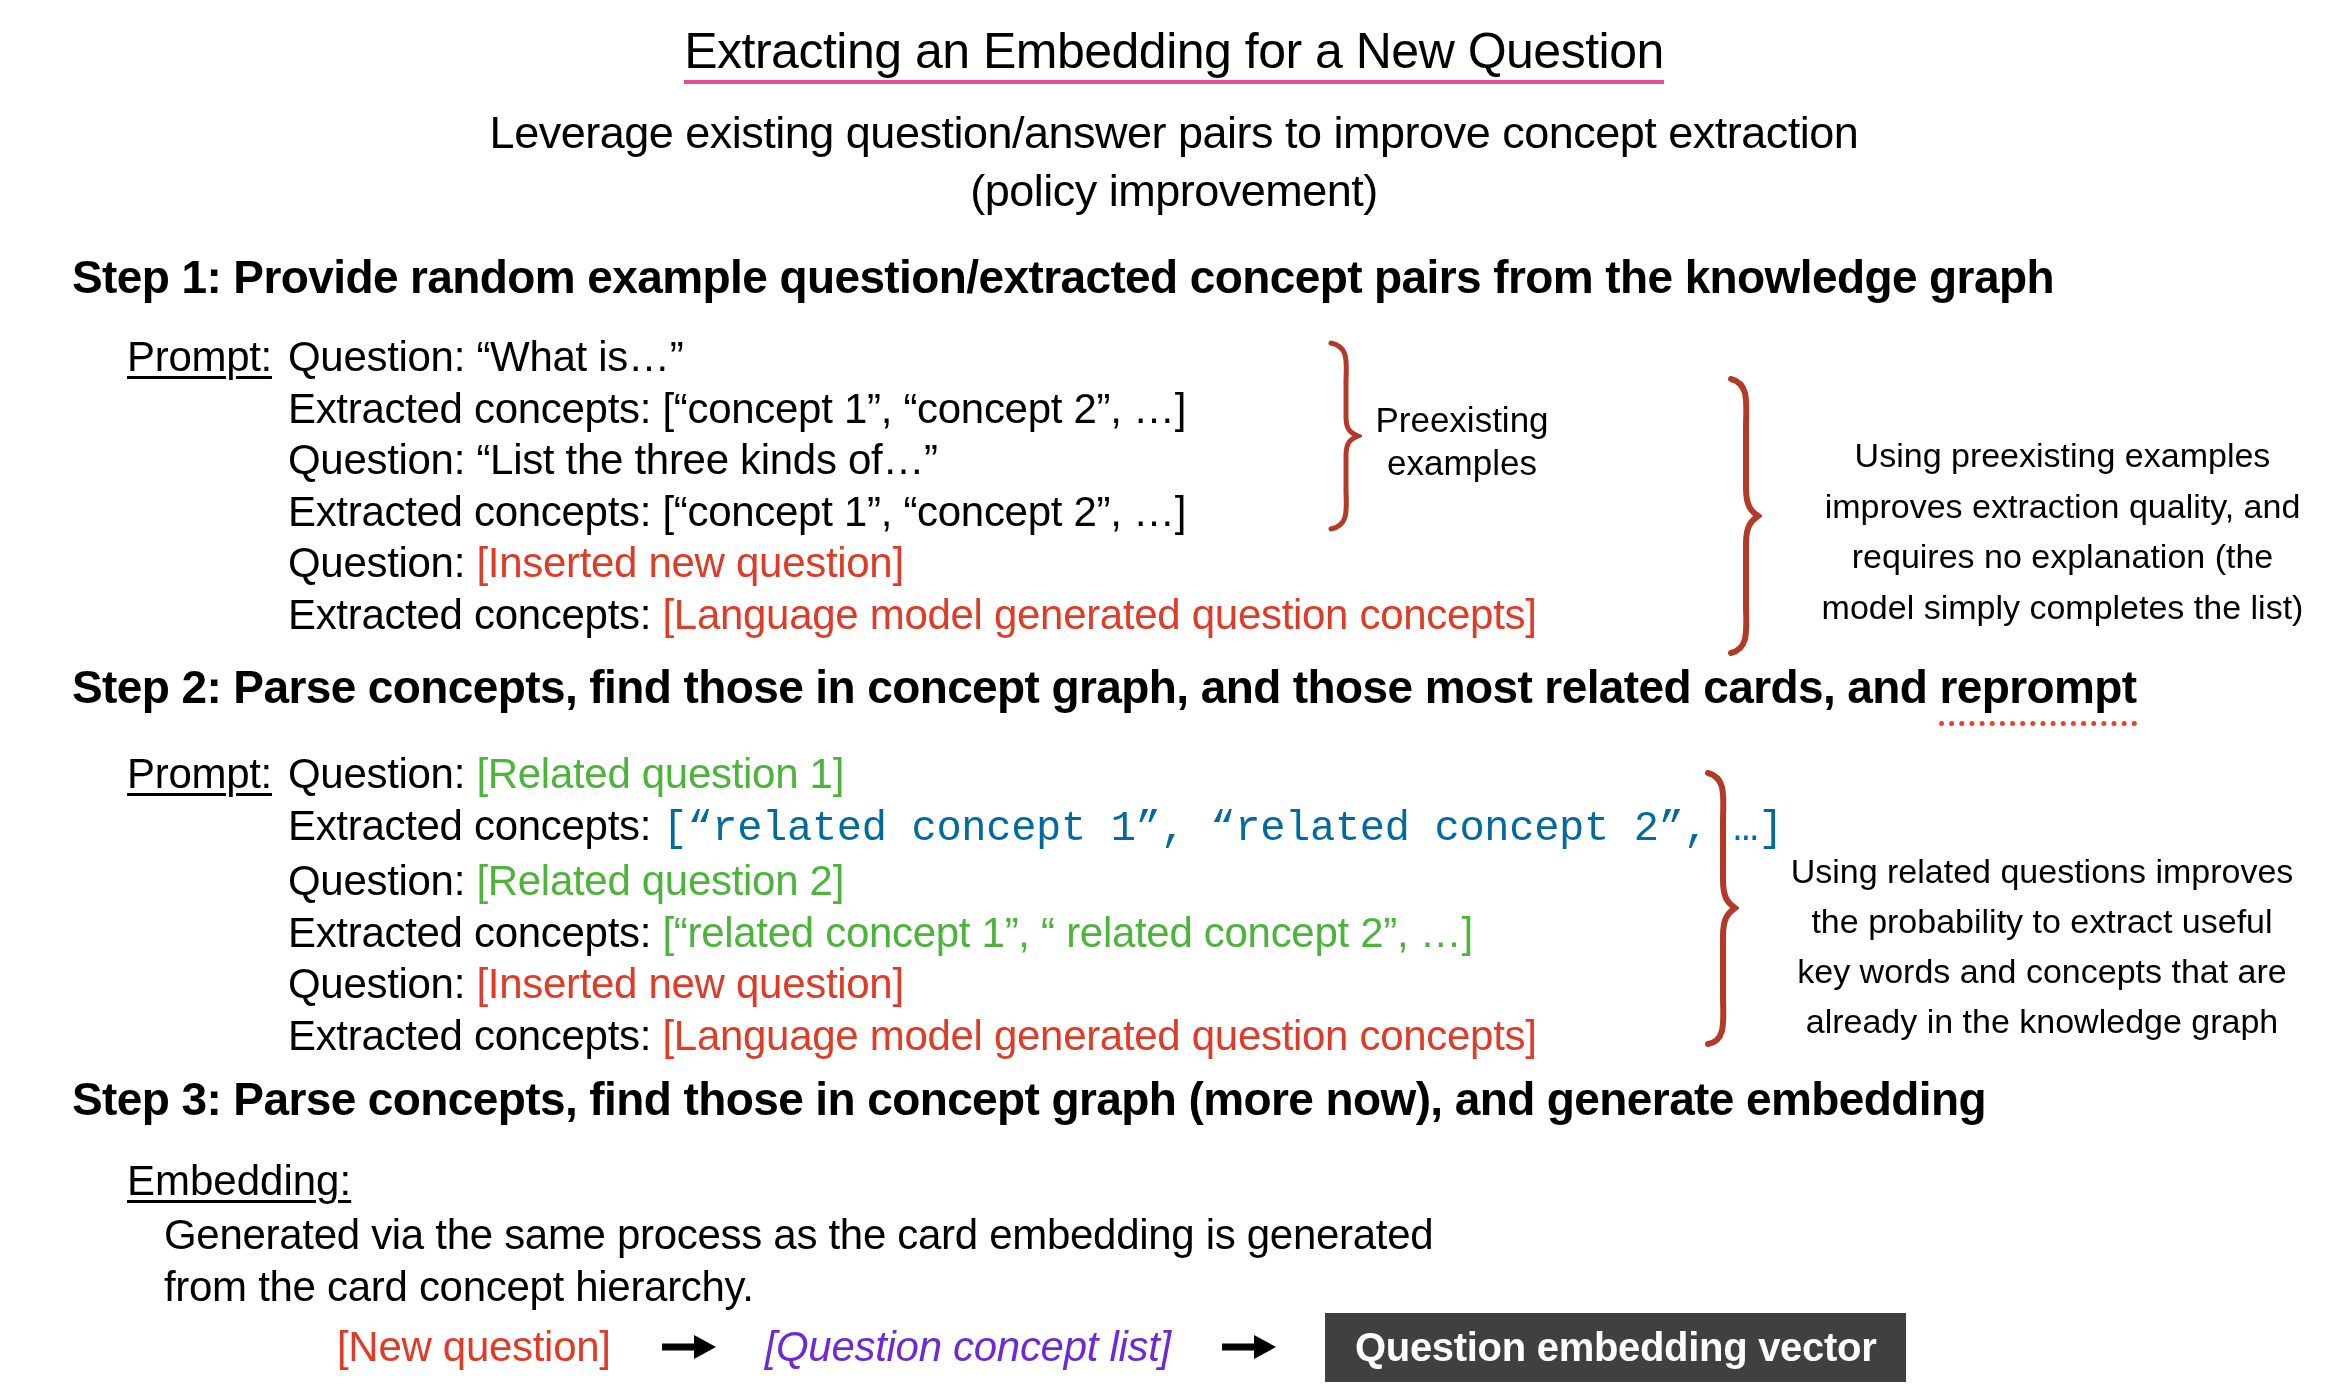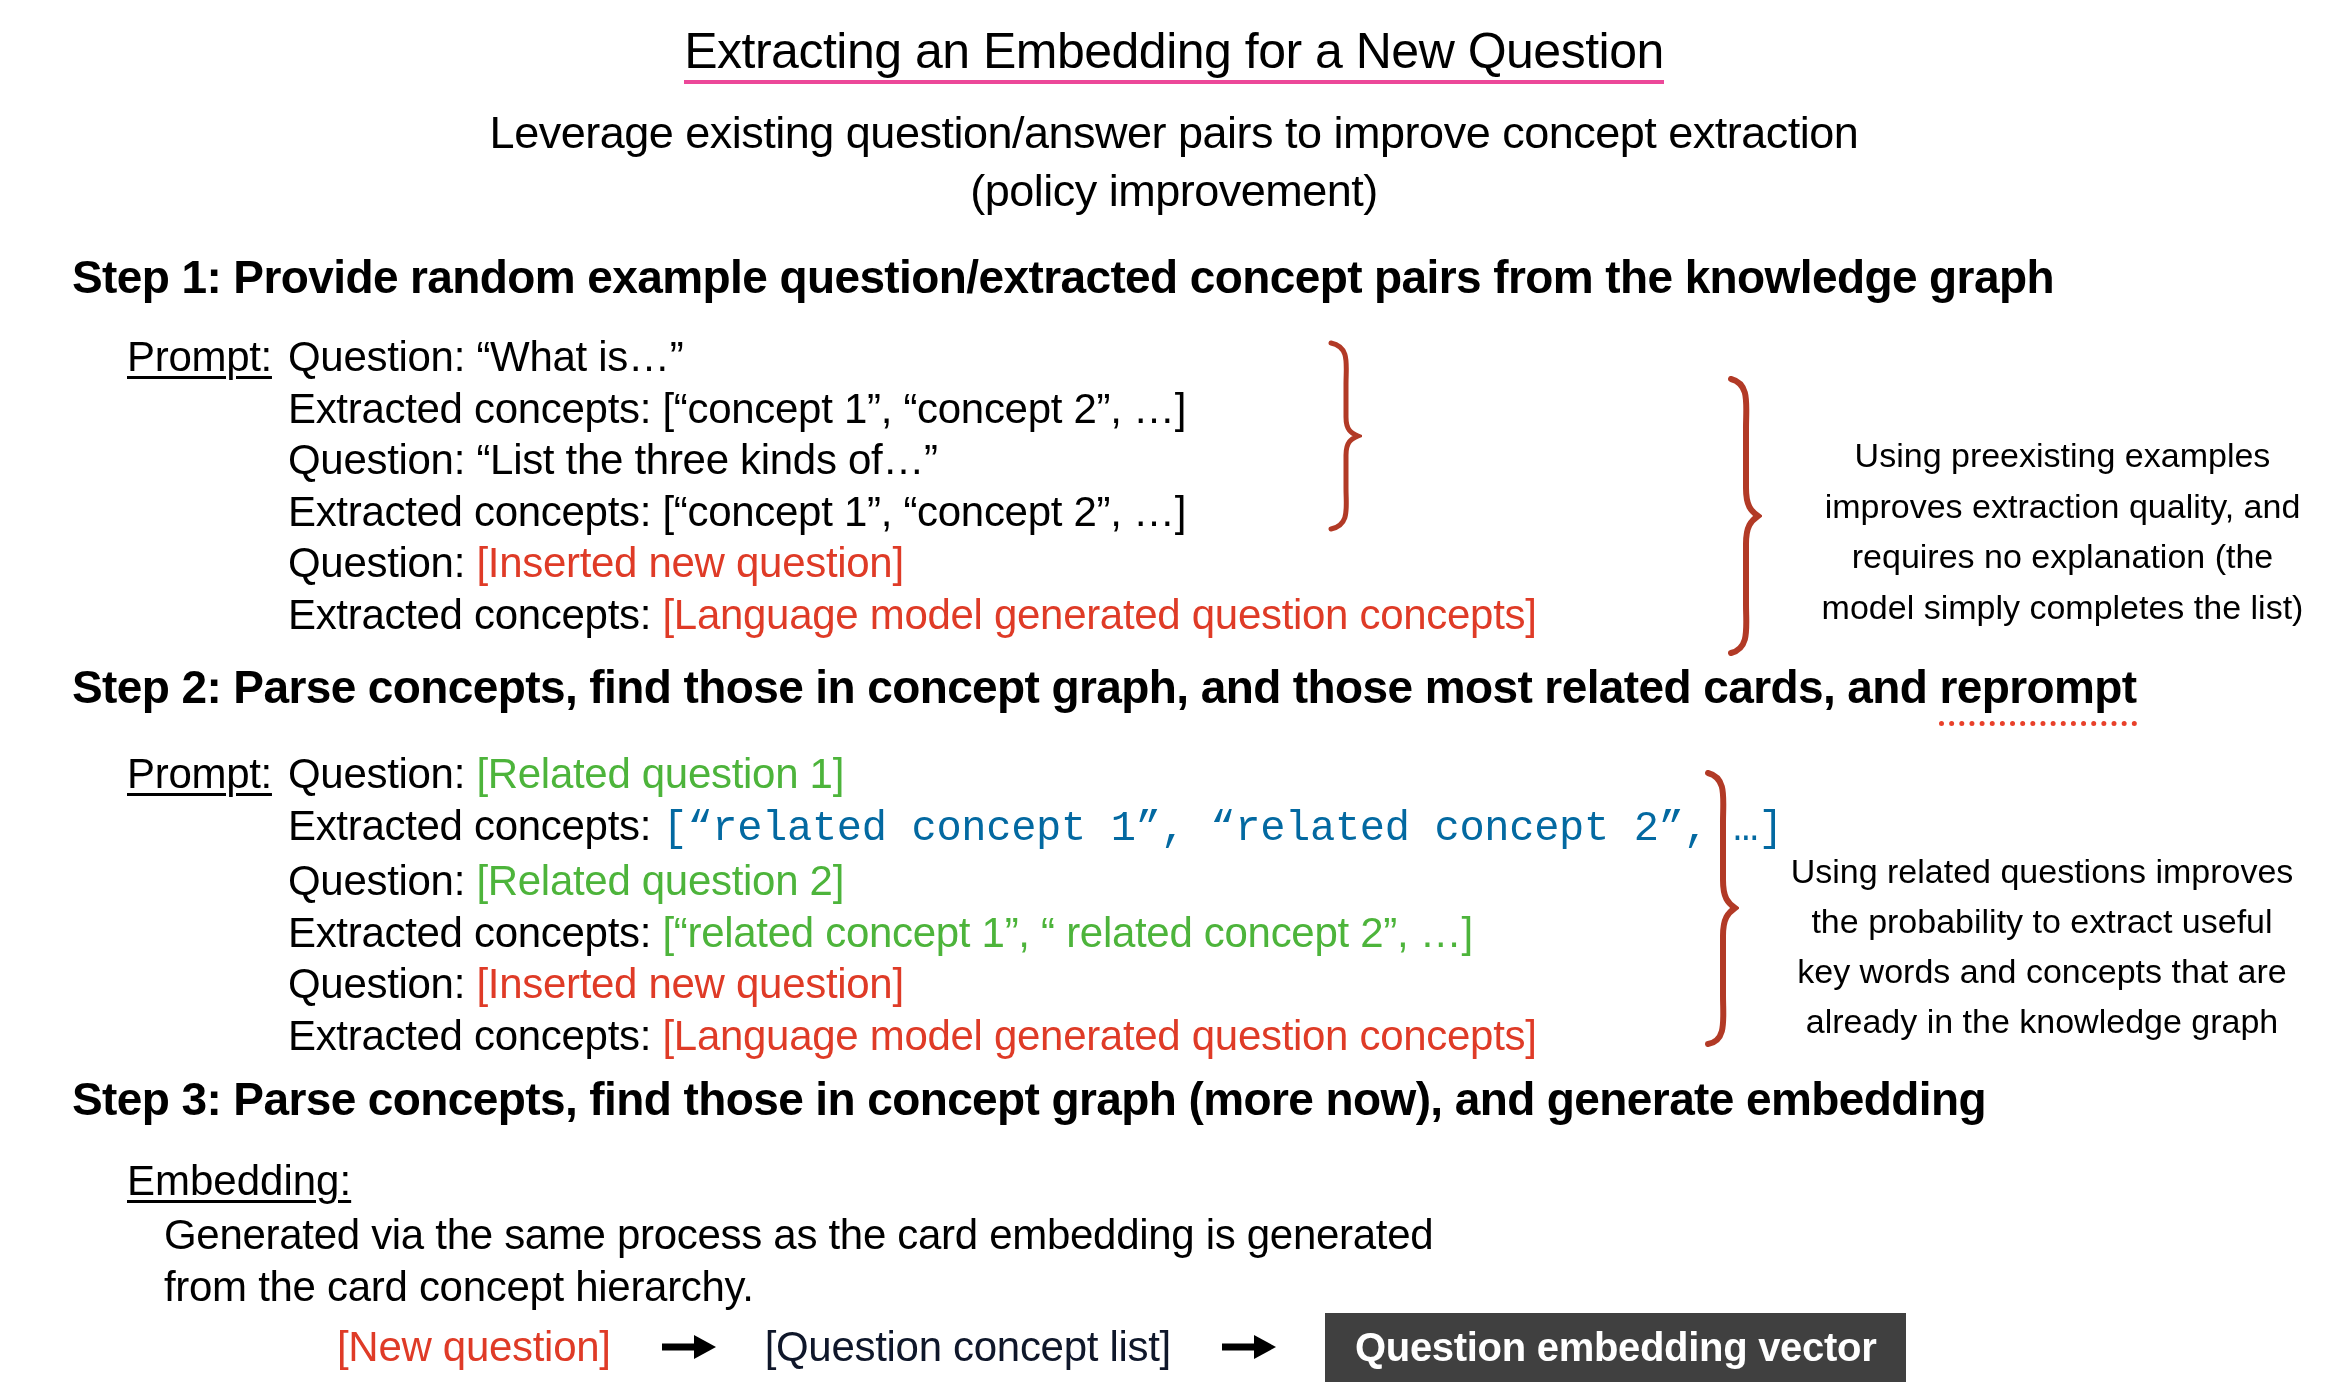--- a/index.html
+++ b/index.html
@@ -79,20 +79,22 @@
         <div class="pline"><span>Extracted concepts: [“concept 1”, “concept 2”, …]</span></div>
         <div class="pline"><span>Question: </span><span style="color: rgb(223, 59, 39);">[Inserted new question]</span></div>
         <div class="pline"><span>Extracted concepts: </span><span style="color: rgb(223, 59, 39);">[Language model generated question concepts]</span></div>
       </div>
   </div>
 
   <svg class="brace" id="brace-preexisting" width="36" height="192" viewBox="0 0 36 192">
     <path d="M5 3 C24 7 20 24 20 44 L20 77 C20 90 25 93 32 96 C25 99 20 102 20 115 L20 148 C20 168 24 185 5 189" fill="none" stroke="#b23a26" stroke-width="5" stroke-linecap="round"></path>
   </svg>
 
+  <div class="side-label" id="preexisting-label">Preexisting
+examples</div>
 
   <svg class="brace" id="brace-step1" width="36" height="280" viewBox="0 0 36 280">
     <path d="M5 3 C24 8 20 28 20 52 L20 112 C20 130 25 135 32 140 C25 145 20 150 20 168 L20 228 C20 252 24 272 5 277" fill="none" stroke="#b23a26" stroke-width="6" stroke-linecap="round"></path>
   </svg>
 
   <div class="side-label" id="step1-annotation">Using preexisting examples
 improves extraction quality, and
 requires no explanation (the
 model simply completes the list)</div>
 
@@ -127,21 +129,21 @@
 
   <div class="embedding-text">Generated via the same process as the card embedding is generated
 from the card concept hierarchy.</div>
 
   <div class="flow-row">
     <div class="flow-red" style="color:#df3b27;">[New question]</div>
     <svg class="flow-arrow" width="58" height="30" viewBox="0 0 58 30">
       <line x1="3" y1="15" x2="38" y2="15" stroke="#000" stroke-width="7"></line>
       <polygon points="35,3 57,15 35,27" fill="#000"></polygon>
     </svg>
-    <div class="flow-red" style="color:#0f172a;">[Question concept list]</div>
+    <div class="flow-red" style="color:#6d28d9;font-style:italic;">[Question concept list]</div>
     <svg class="flow-arrow" width="58" height="30" viewBox="0 0 58 30">
       <line x1="3" y1="15" x2="38" y2="15" stroke="#000" stroke-width="7"></line>
       <polygon points="35,3 57,15 35,27" fill="#000"></polygon>
     </svg>
     <div class="flow-box" style="background: #404040;">Question embedding vector</div>
   </div>
 
 </div>
 
 </body></html>

